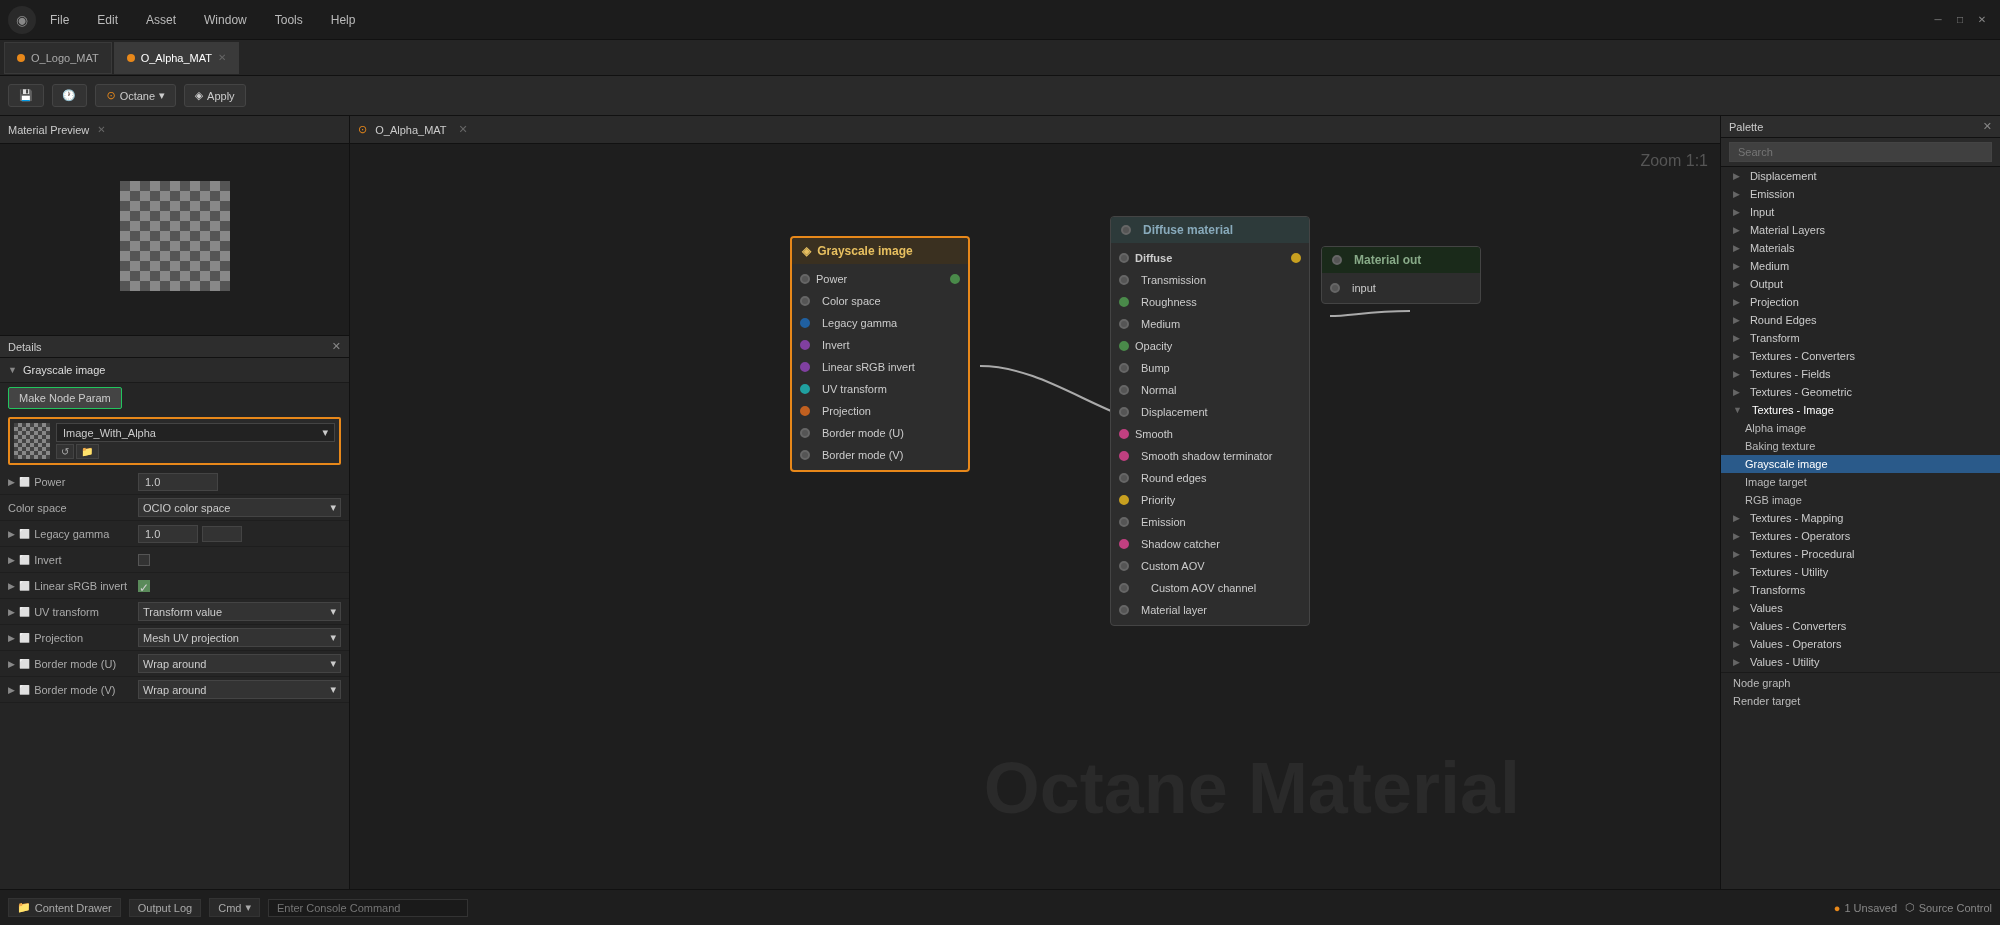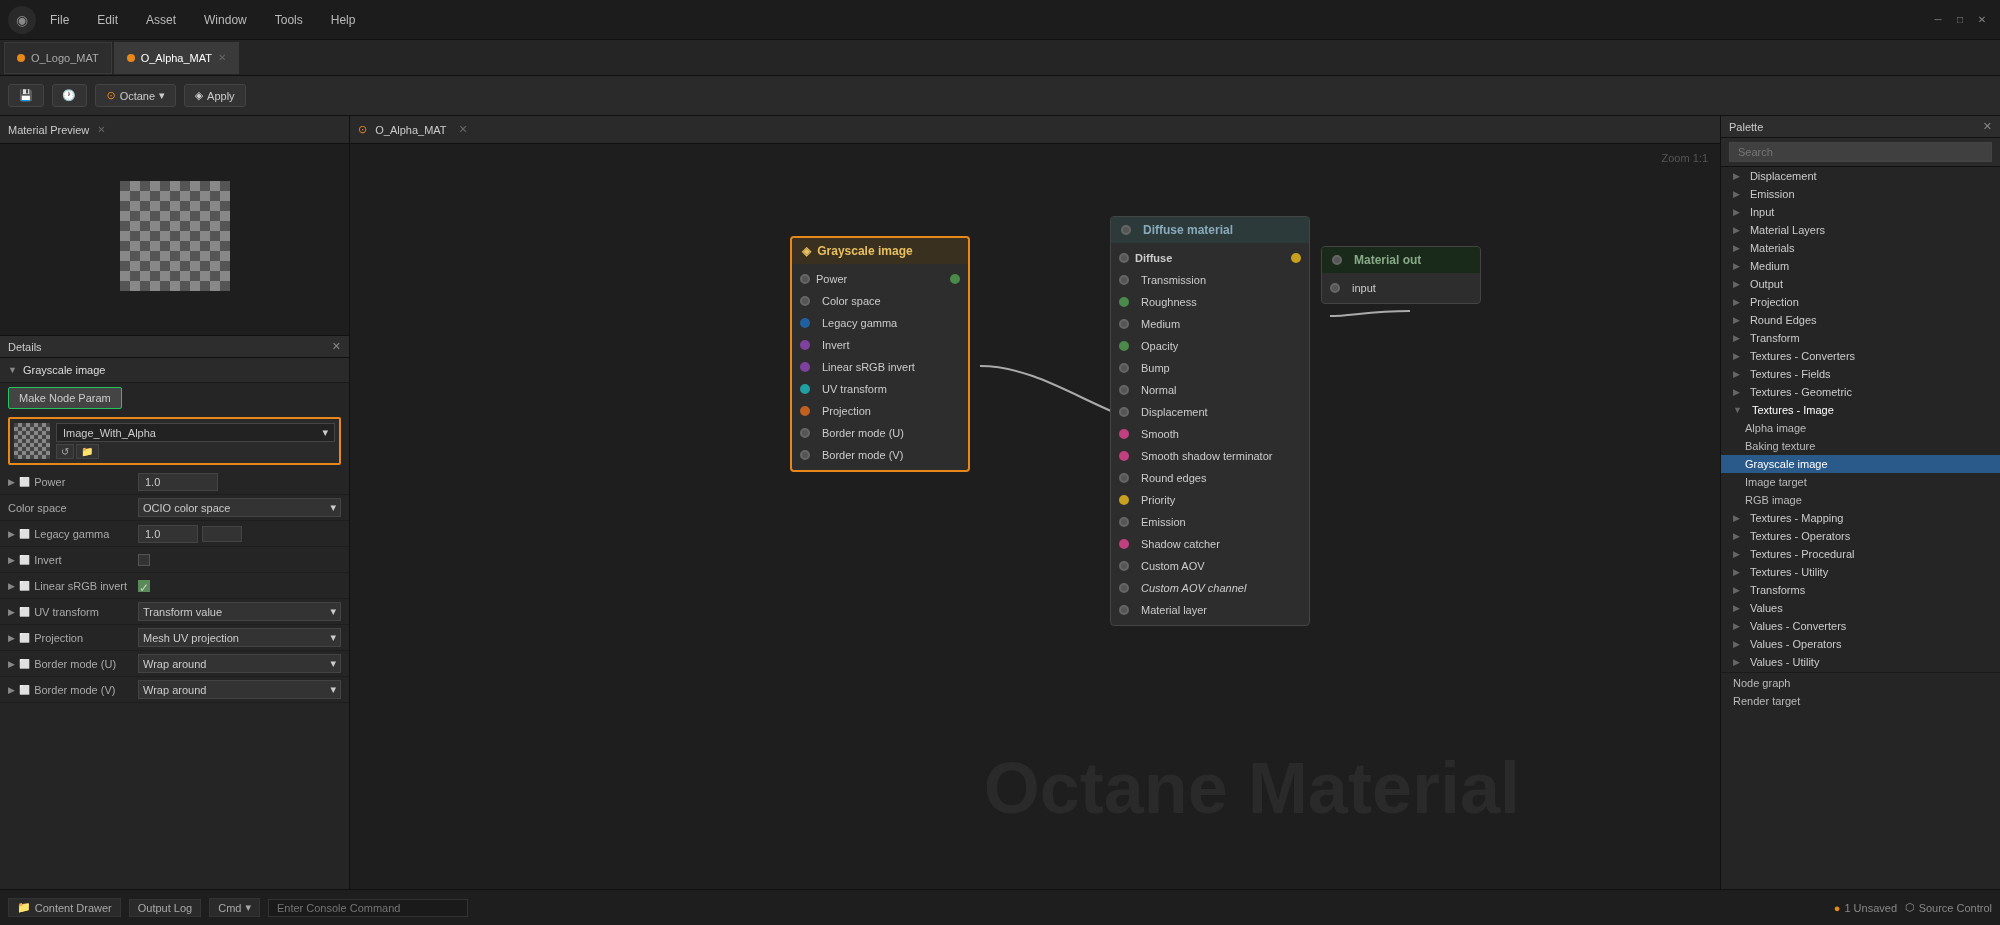--- a/index.html
+++ b/index.html
@@ -51,21 +51,21 @@
     .image-thumb { width: 36px; height: 36px; background: repeating-conic-gradient(#888 0% 25%, #444 0% 50%) 0 0 / 8px 8px; flex-shrink: 0; }
     .image-name { flex: 1; background: #222; border: 1px solid #444; color: #ccc; padding: 2px 6px; font-size: 11px; display: flex; align-items: center; justify-content: space-between; }
     .image-btns { display: flex; gap: 2px; margin-top: 2px; }
     .img-btn { background: #333; border: 1px solid #444; color: #aaa; font-size: 10px; padding: 1px 4px; cursor: pointer; }
 
     .make-node-btn { background: #444; border: 1px solid #22c55e; color: #ccc; padding: 4px 10px; font-size: 11px; cursor: pointer; margin: 4px 8px; border-radius: 2px; }
 
     
     #canvas-area { flex: 1; background: #1e1e1e; position: relative; overflow: hidden; }
     #canvas-area .canvas-header { height: 28px; background: #2a2a2a; display: flex; align-items: center; padding: 0 8px; border-bottom: 1px solid #111; font-size: 11px; gap: 8px; }
-    .canvas-zoom { position: absolute; top: 36px; right: 12px; color: #555; font-size: 11px; }
+    .canvas-zoom { position: absolute; top: 36px; right: 12px; color: #555; font-size: 16px; }
     .canvas-watermark { position: absolute; bottom: 60px; right: 200px; color: #2a2a2a; font-size: 72px; font-weight: bold; pointer-events: none; white-space: nowrap; }
 
     
     .node { position: absolute; background: #2d2d2d; border: 1px solid #444; border-radius: 4px; min-width: 180px; }
     .node-header { padding: 6px 10px; font-size: 12px; font-weight: bold; border-radius: 3px 3px 0 0; display: flex; align-items: center; gap: 6px; }
     .node-body { padding: 4px 0; }
     .node-pin-row { display: flex; align-items: center; padding: 3px 8px; font-size: 11px; gap: 6px; height: 22px; }
     .pin { width: 10px; height: 10px; border-radius: 50%; border: 2px solid #666; display: inline-block; flex-shrink: 0; }
     .pin.green { background: #4a8a4a; border-color: #4a8a4a; }
     .pin.yellow { background: #c8a020; border-color: #c8a020; }
@@ -387,37 +387,37 @@
         <div class="node-pin-row">
           <div class="pin green"></div>
           <span style="margin-left:6px;">Roughness</span>
         </div>
         <div class="node-pin-row">
           <div class="pin gray"></div>
           <span style="margin-left:6px;">Medium</span>
         </div>
         <div class="node-pin-row">
           <div class="pin green"></div>
-          <span style="margin-left:6px;">Opacity</span>
+          <span style="">Opacity</span>
         </div>
         <div class="node-pin-row">
           <div class="pin gray"></div>
           <span style="margin-left:6px;">Bump</span>
         </div>
         <div class="node-pin-row">
           <div class="pin gray"></div>
           <span style="margin-left:6px;">Normal</span>
         </div>
         <div class="node-pin-row">
           <div class="pin gray"></div>
           <span style="margin-left:6px;">Displacement</span>
         </div>
         <div class="node-pin-row">
           <div class="pin pink"></div>
-          <span style="margin-left:6px;">Smooth</span>
+          <span style="">Smooth</span>
         </div>
         <div class="node-pin-row">
           <div class="pin pink"></div>
           <span style="margin-left:6px;">Smooth shadow terminator</span>
         </div>
         <div class="node-pin-row">
           <div class="pin gray"></div>
           <span style="margin-left:6px;">Round edges</span>
         </div>
         <div class="node-pin-row">
@@ -431,21 +431,21 @@
         <div class="node-pin-row">
           <div class="pin pink"></div>
           <span style="margin-left:6px;">Shadow catcher</span>
         </div>
         <div class="node-pin-row">
           <div class="pin gray"></div>
           <span style="margin-left:6px;">Custom AOV</span>
         </div>
         <div class="node-pin-row">
           <div class="pin gray"></div>
-          <span style="margin-left:6px;font-style:italic;">Custom AOV channel</span>
+          <span style="margin-left:16px;">Custom AOV channel</span>
         </div>
         <div class="node-pin-row">
           <div class="pin gray"></div>
           <span style="margin-left:6px;">Material layer</span>
         </div>
       </div>
     </div>
 
     <div class="node matout-node">
       <div class="node-header">

